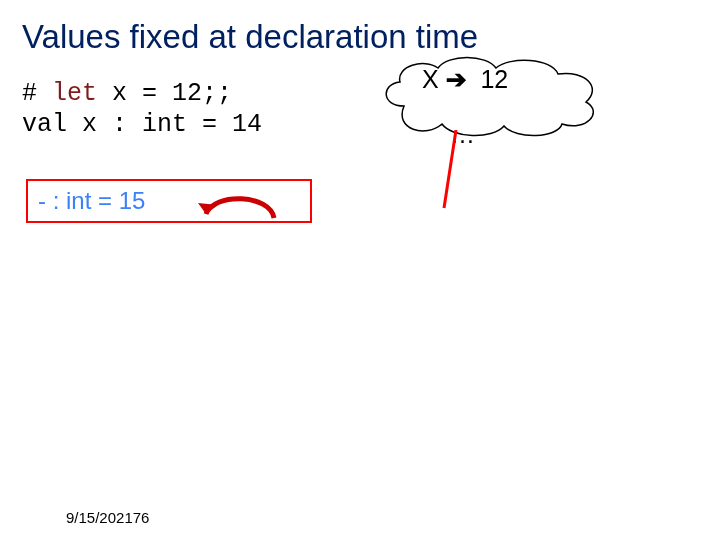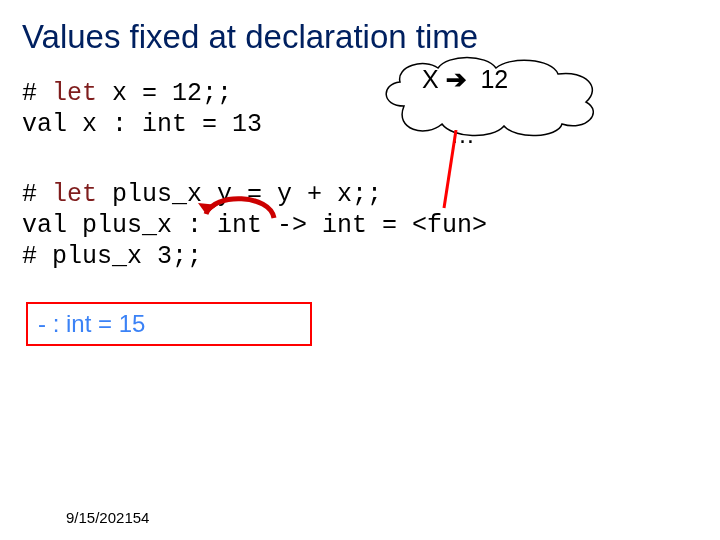--- a/index.html
+++ b/index.html
@@ -111,31 +111,28 @@
     pointer-events: none;
   }
 </style>
 </head>
 <body>
 
 <div class="slide">
   <div class="title">Values fixed at declaration time</div>
 
   <div class="code block1"><span># </span><span class="kw">let</span><span> x = 12;;</span>
-<span>val x : int = 13</span></div>
+<span>val x : int = 14</span></div>
 
-  <div class="code block2"><span># </span><span class="kw">let</span><span> plus_x y = y + x;;</span>
-<span>val plus_x : int -&gt; int = &lt;fun&gt;</span>
-<span># plus_x 3;;</span></div>
 
   <div class="result-box">- : int = 15</div>
 
   <div class="footer">
     <span>9/15/2021</span>
-    <span>54</span>
+    <span>76</span>
   </div>
 </div>
 
 <div class="cloud">
   <svg width="230" height="82" viewBox="0 0 230 82">
     <path d="M28 50
              C 5 50, 5 28, 24 26
              C 20 10, 48 2, 62 12
              C 72 -2, 110 -2, 120 12
              C 134 0, 176 2, 182 18

